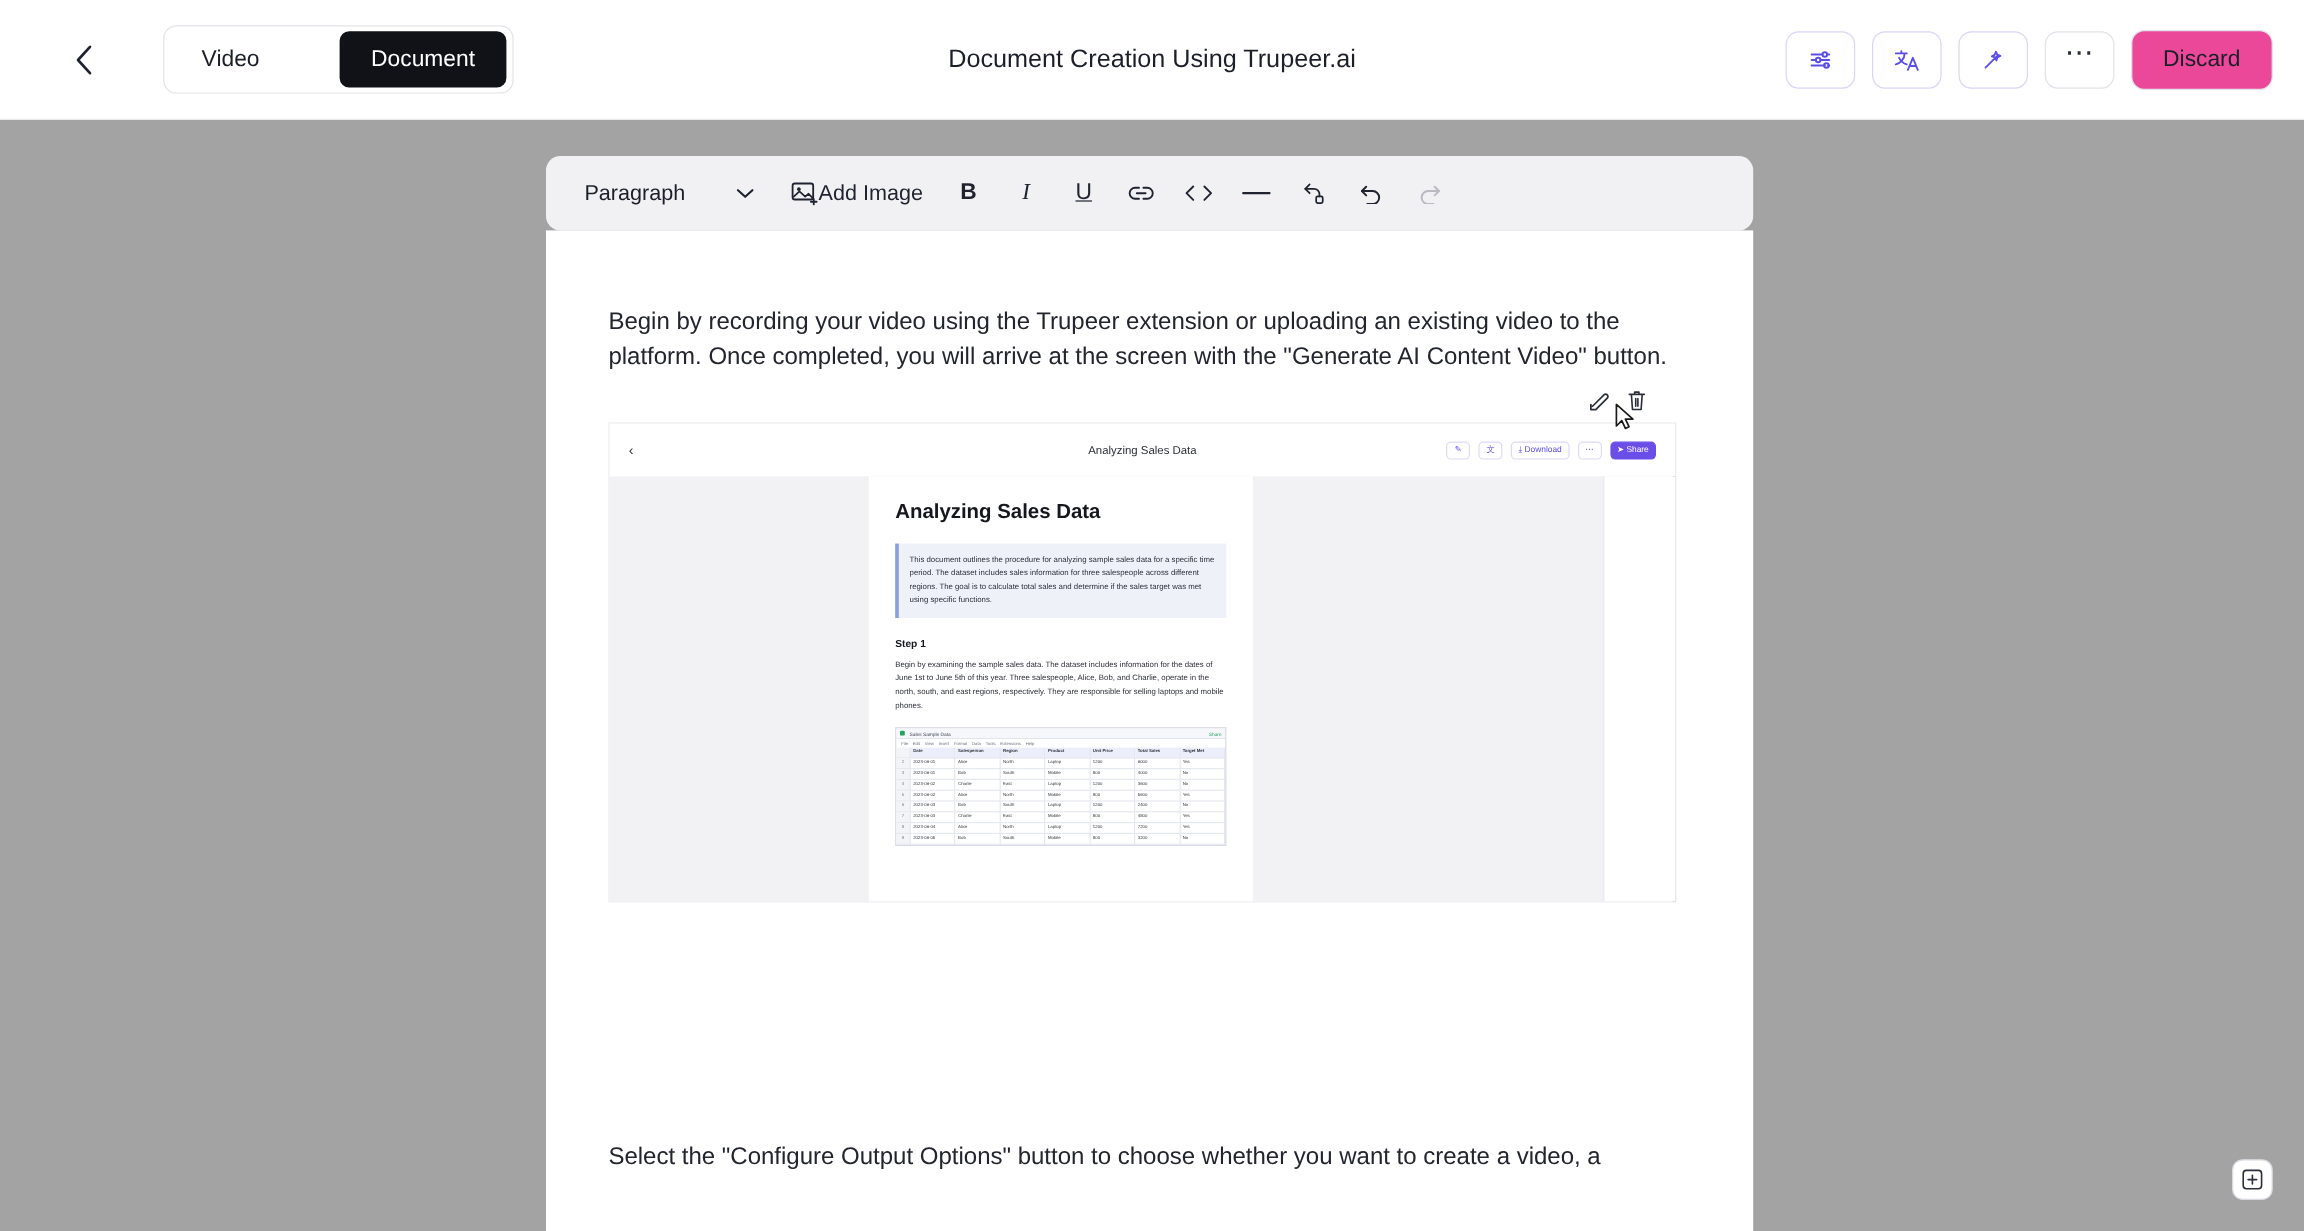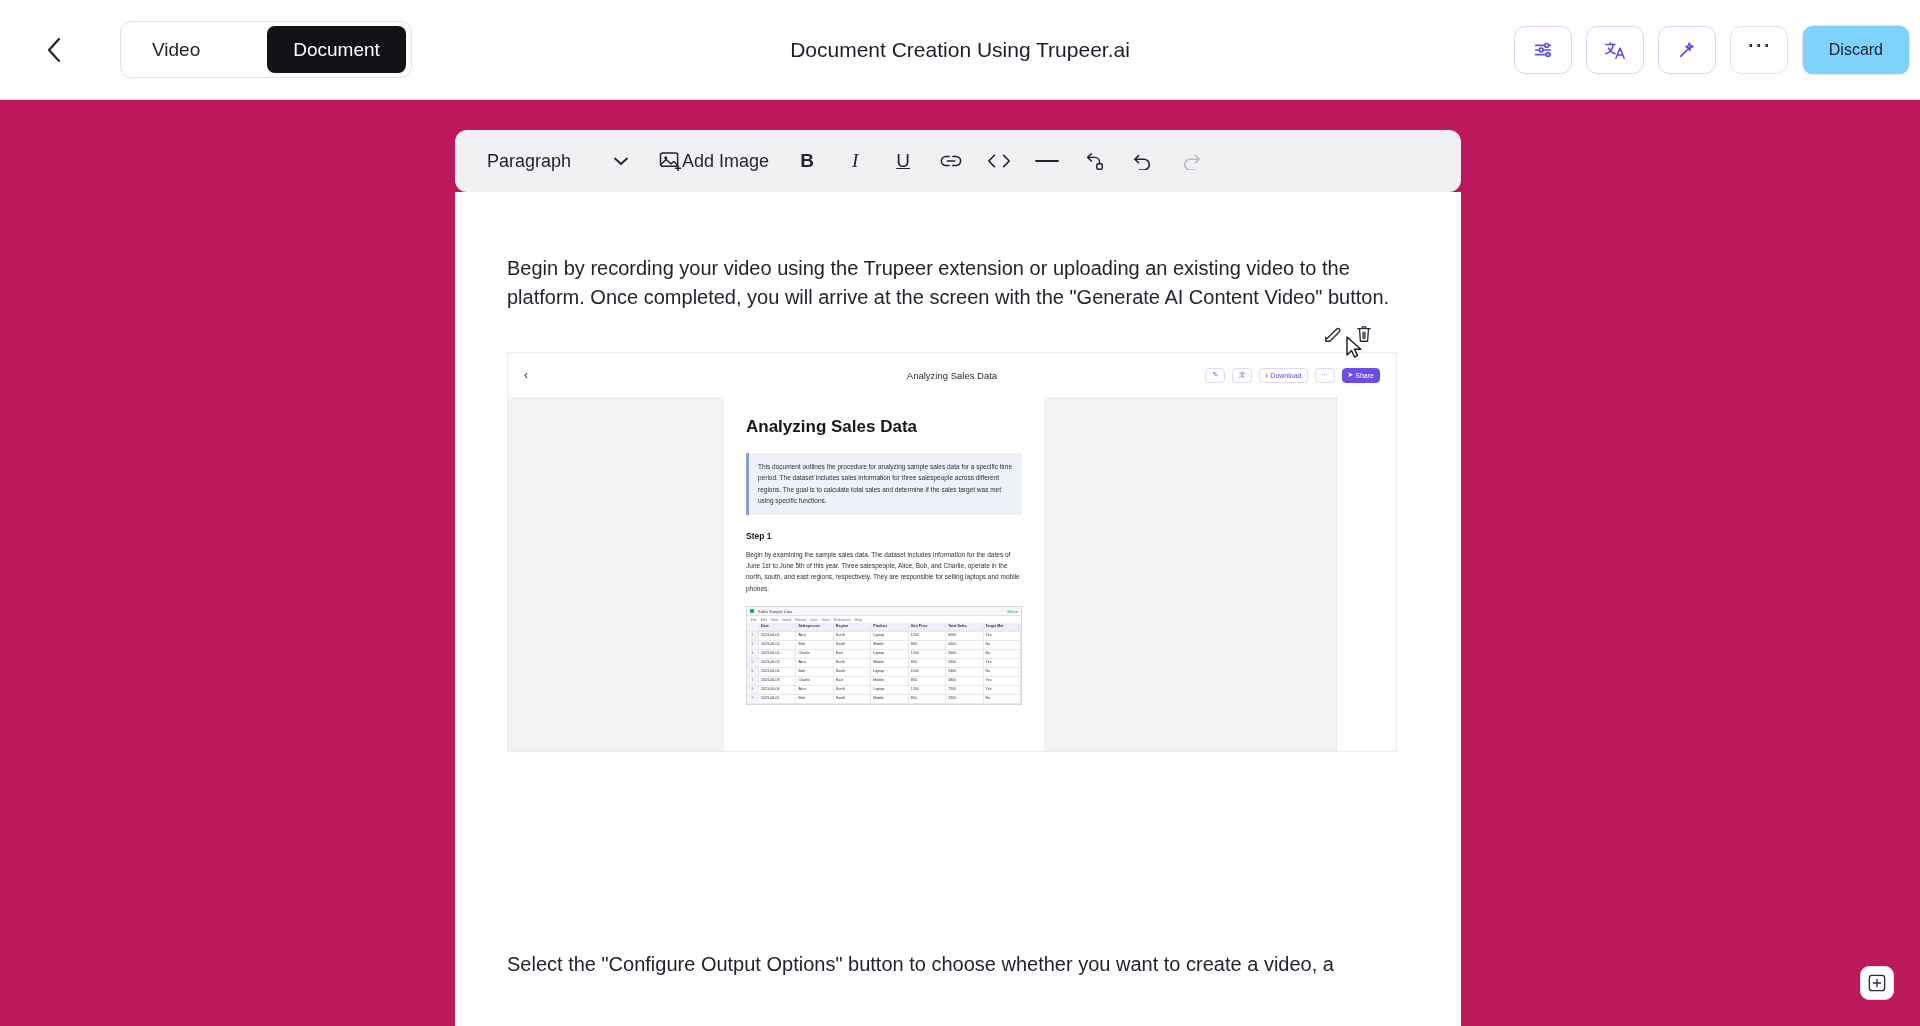--- a/index.html
+++ b/index.html
@@ -11,21 +11,21 @@
     overflow: hidden;
   }
   
   .topbar {
     position: relative;
     height: 100px;
     background: #ffffff;
     border-bottom: 1px solid #e8e8ec;
     display: flex;
     align-items: center;
-    padding: 0 10px;
+    padding: 0 26px;
   }
   .back-btn {
     width: 44px; height: 44px;
     display: flex; align-items: center; justify-content: center;
     color: #1f2330;
     font-size: 25px;
     cursor: pointer;
     background: none; border: none;
     margin-left: 22px;
   }
@@ -77,22 +77,22 @@
     display: flex; align-items: center; justify-content: center;
     cursor: pointer;
     color: #5b4ee8;
   }
   .icon-btn.muted { color: #2b2f3a; border-color: #e2e2e9; }
   .discard-btn {
     height: 50px;
     padding: 0 26px;
     border: 1.5px solid #e2e2e9;
     border-radius: 11px;
-    background: #7dd3fc;
-    font-size: 16px;
+    background: #ec4899;
+    font-size: 19px;
     color: #1c1f2a;
     cursor: pointer;
     display: flex; align-items: center;
   }
   .save-btn {
     height: 52px;
     padding: 0 26px;
     border: none;
     border-radius: 11px;
     background: #5b4ee8;
@@ -100,21 +100,21 @@
     font-size: 19px;
     font-weight: 500;
     cursor: pointer;
     display: flex; align-items: center; gap: 11px;
     margin-right: 22px;
   }
   
   .stage {
     position: relative;
     height: 926px;
-    background: #be185d;
+    background: #a3a3a3;
     overflow: hidden;
   }
   .toolbar {
     position: absolute;
     top: 30px;
     left: 455px;
     width: 1006px;
     height: 62px;
     background: #f1f1f4;
     border-radius: 12px;

